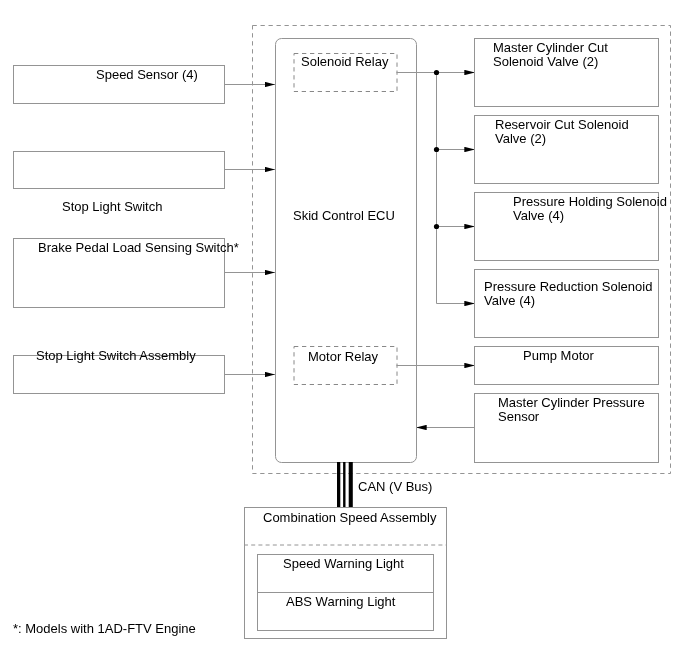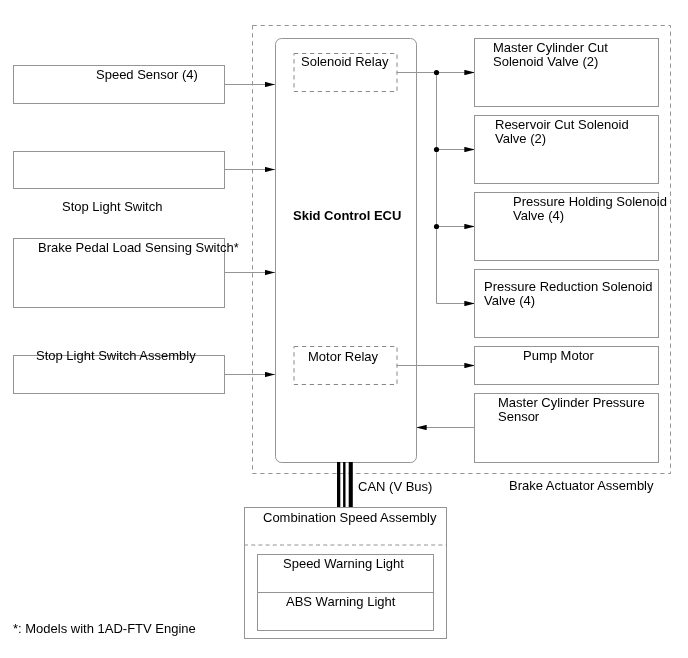--- a/index.html
+++ b/index.html
@@ -30,37 +30,36 @@
   <div class="box" style="left:13px;top:238px;width:212px;height:70px;"></div>
   <div class="box" style="left:13px;top:355px;width:212px;height:39px;"></div>
 
   <div class="lbl" style="left:61px;top:68px;margin-left:35px;">Speed Sensor (4)</div>
   <div class="lbl" style="left:62px;top:154px;margin-top:46px;">Stop Light Switch</div>
   <div class="lbl" style="left:38px;top:241px;">Brake Pedal Load Sensing Switch*</div>
   <div class="lbl" style="left:36px;top:349px;">Stop Light Switch Assembly</div>
 
   <div class="lbl" style="left:301px;top:55px;">Solenoid Relay</div>
   <div class="lbl" style="left:308px;top:350px;">Motor Relay</div>
-  <div class="lbl" style="left:293px;top:209px;font-weight:bold;">Skid Control ECU</div>
+  <div class="lbl" style="left:293px;top:209px;">Skid Control ECU</div>
 
   <div class="box" style="left:474px;top:38px;width:185px;height:69px;"></div>
   <div class="box" style="left:474px;top:115px;width:185px;height:69px;"></div>
   <div class="box" style="left:474px;top:192px;width:185px;height:69px;"></div>
   <div class="box" style="left:474px;top:269px;width:185px;height:69px;"></div>
   <div class="box" style="left:474px;top:346px;width:185px;height:39px;"></div>
   <div class="box" style="left:474px;top:393px;width:185px;height:70px;"></div>
 
   <div class="lbl" style="left:493px;top:41px;"><span>Master Cylinder Cut</span><br><span>Solenoid Valve (2)</span></div>
   <div class="lbl" style="left:495px;top:118px;"><span>Reservoir Cut Solenoid</span><br><span>Valve (2)</span></div>
   <div class="lbl" style="left:493px;top:195px;margin-left:20px;"><span>Pressure Holding Solenoid</span><br><span>Valve (4)</span></div>
   <div class="lbl" style="left:484px;top:280px;"><span>Pressure Reduction Solenoid</span><br><span>Valve (4)</span></div>
   <div class="lbl" style="left:523px;top:349px;">Pump Motor</div>
   <div class="lbl" style="left:490px;top:396px;margin-left:8px;"><span>Master Cylinder Pressure</span><br><span>Sensor</span></div>
 
-  <div class="lbl" style="left:509px;top:479px;">Brake Actuator Assembly</div>
   <div class="lbl" style="left:358px;top:480px;">CAN (V Bus)</div>
 
   <div class="box" style="left:244px;top:507px;width:203px;height:132px;"></div>
   <div class="lbl" style="left:263px;top:511px;">Combination Speed Assembly</div>
   <div class="box" style="left:257px;top:554px;width:177px;height:39px;"></div>
   <div class="lbl" style="left:283px;top:557px;">Speed Warning Light</div>
   <div class="box" style="left:257px;top:592px;width:177px;height:39px;"></div>
   <div class="lbl" style="left:286px;top:595px;">ABS Warning Light</div>
 
   <div class="lbl" style="left:13px;top:622px;">*: Models with 1AD-FTV Engine</div>

